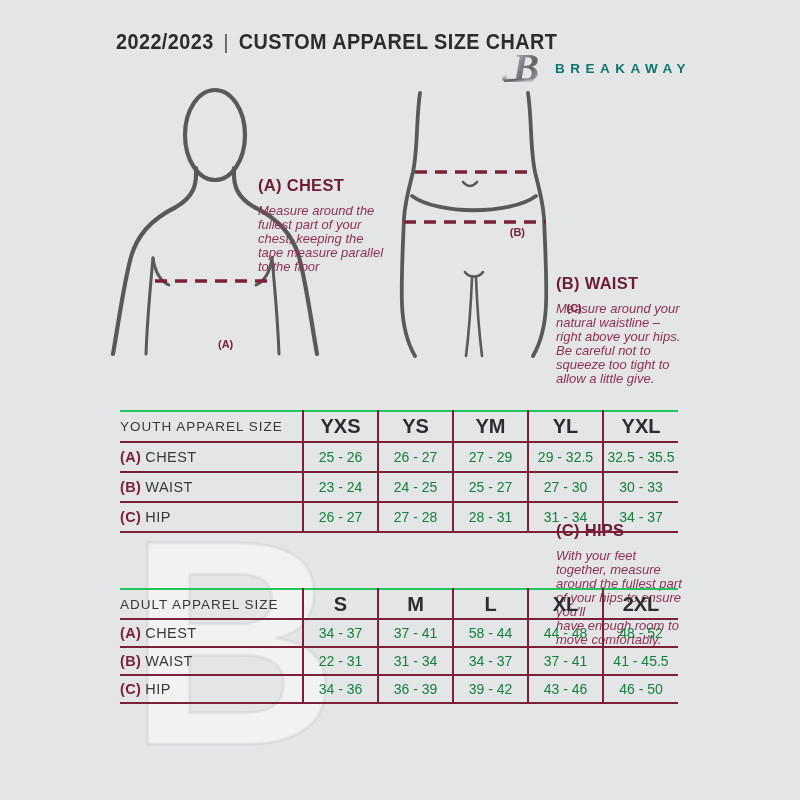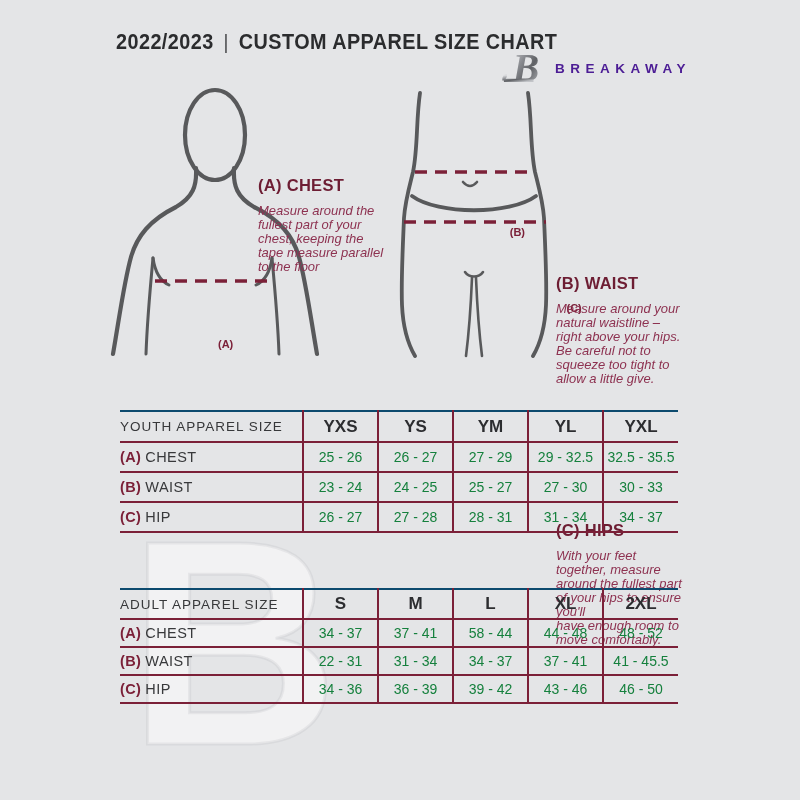--- a/index.html
+++ b/index.html
@@ -4,40 +4,40 @@
 <style>
   html,body{margin:0;padding:0;width:800px;height:800px;overflow:hidden;background:#e4e5e7;}
   *{box-sizing:border-box;}
   .page{position:relative;width:800px;height:800px;background:#e4e5e7;font-family:"Liberation Sans",sans-serif;}
 
   
   .header-title{position:absolute;left:116px;top:29px;display:flex;align-items:baseline;gap:11px;
     font-weight:700;font-size:22px;color:#2b2c2e;letter-spacing:.5px;transform:scaleX(.9);transform-origin:left center;white-space:nowrap;}
   .header-title .divider{font-weight:400;color:#4a4b4d;font-size:21px;}
   .logo-wrap{position:absolute;left:502px;top:19px;display:flex;align-items:center;gap:11px;}
-  .brand-name{font-weight:700;font-size:13.5px;letter-spacing:5.5px;color:#4c1d95;}
+  .brand-name{font-weight:700;font-size:13.5px;letter-spacing:5.5px;color:#0f766e;}
 
   
   .fig{position:absolute;}
   .dash-label{position:absolute;font-weight:700;font-size:11px;color:#7b2038;transform:translateX(-50%);}
 
   
   .guide{position:absolute;}
   .guide h3{margin:0;font-size:16.5px;font-weight:700;color:#6d1d33;letter-spacing:.3px;}
   .guide p{margin:9px 0 0 0;font-size:13px;font-style:italic;color:#8d3150;line-height:14px;white-space:pre-line;}
 
   
   table.size-table{position:absolute;left:120px;width:558px;border-collapse:collapse;table-layout:fixed;}
-  table.size-table{border-top:2px solid #0c4a6e;border-bottom:2px solid #7b2038;}
+  table.size-table{border-top:2px solid #22c55e;border-bottom:2px solid #7b2038;}
   table.size-table td,table.size-table th{padding:0;vertical-align:middle;}
   table.size-table td:not(:first-child),table.size-table th:not(:first-child){border-left:2px solid #7b2038;}
   table.size-table tr:not(:last-child) td,table.size-table tr th{border-bottom:2px solid #7b2038;}
   table.size-table tr:first-child th{border-bottom:2px solid #7b2038;}
   col.label-col{width:183px;}
-  th.size-head{font-size:17px;font-weight:700;color:#2c2d30;text-align:center;}
+  th.size-head{font-size:20px;font-weight:700;color:#2c2d30;text-align:center;}
   th.label-head{font-size:13.5px;font-weight:500;color:#37383a;text-align:left;padding-left:13px;letter-spacing:1px;}
   td.row-label{text-align:left;padding-left:13px;font-size:14.5px;color:#38393b;letter-spacing:.4px;}
   td.row-label .pfx{font-weight:700;color:#7b2038;margin-right:4px;}
   td.val{text-align:center;font-size:14px;color:#15803d;}
   .youth-table tr{height:30px;}
   .youth-table tr:first-child{height:31px;}
   .adult-table tr{height:28px;}
   .adult-table tr:first-child{height:30px;margin-top:12px;}
 
   

